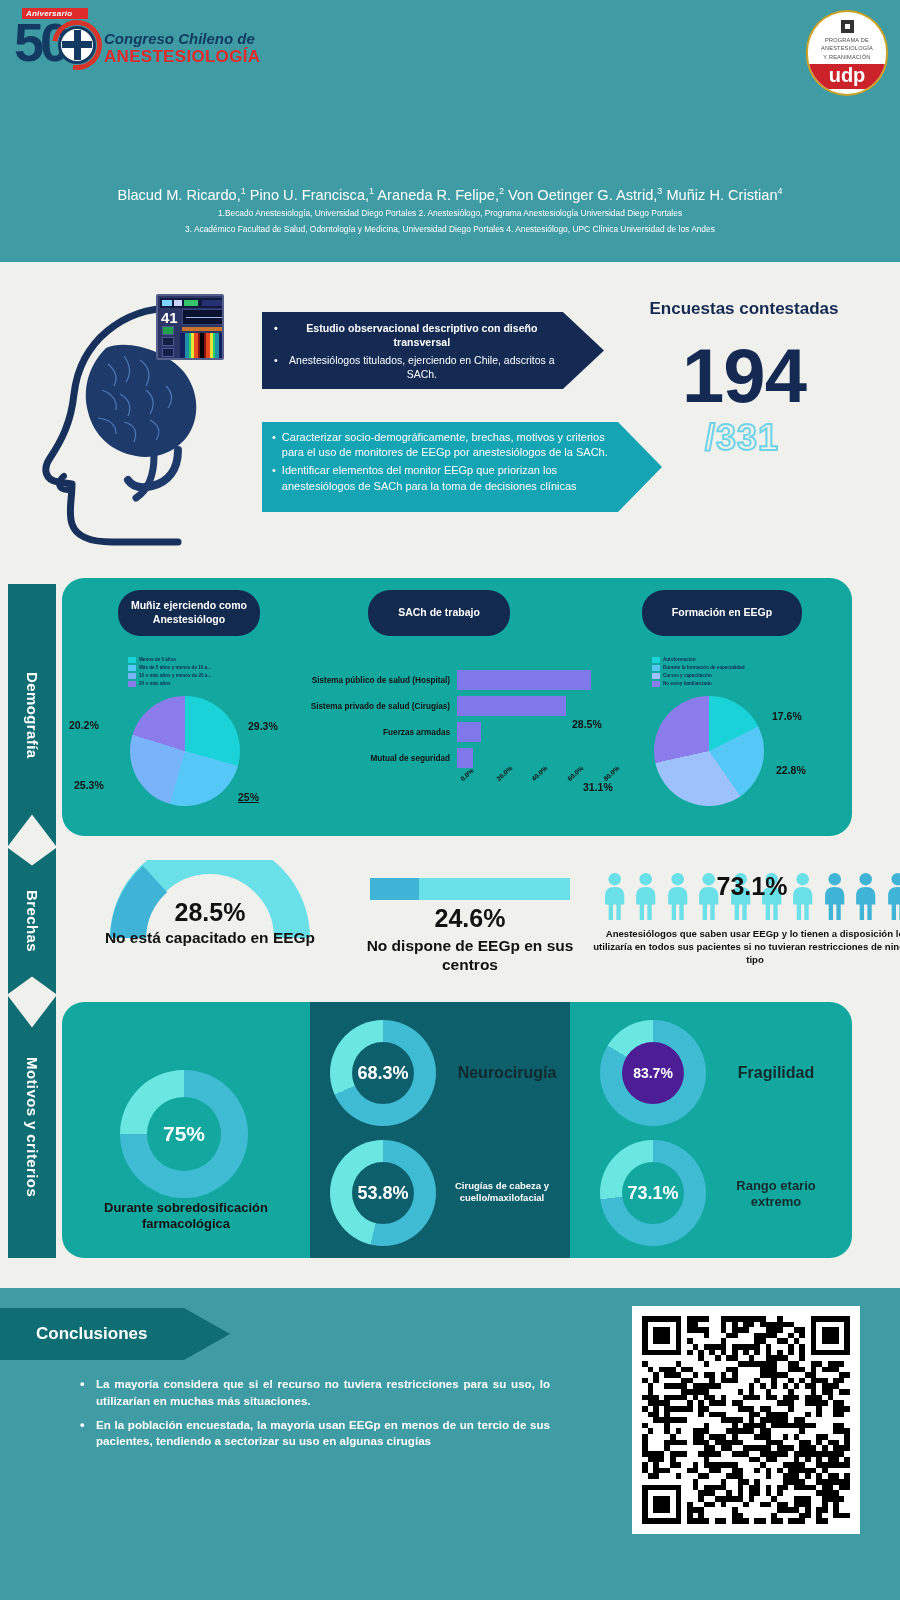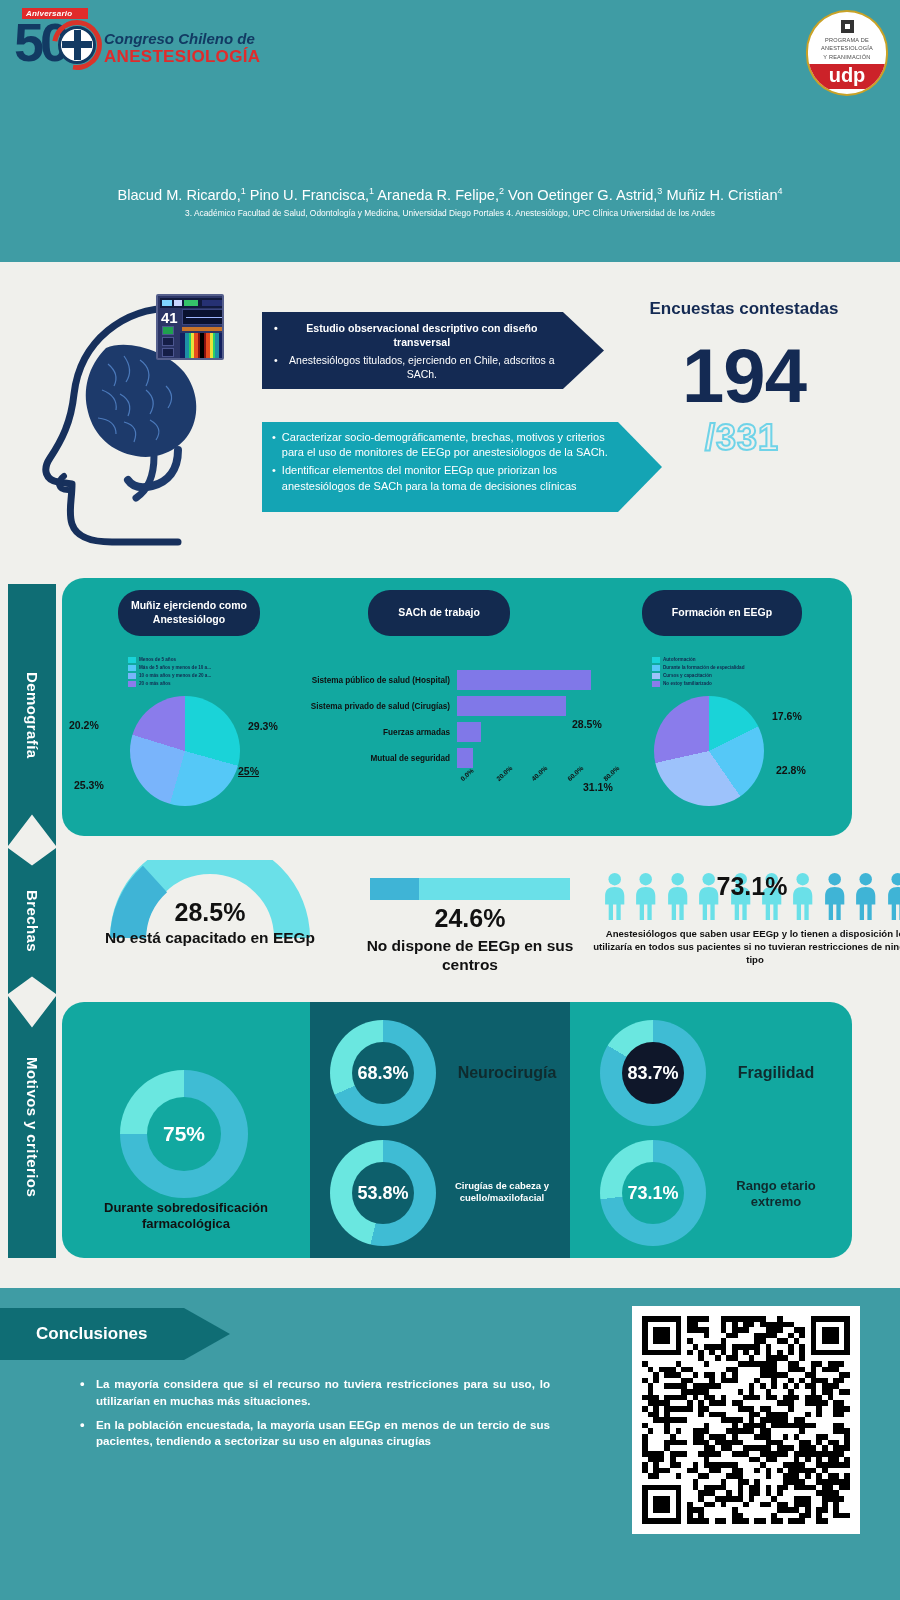--- a/index.html
+++ b/index.html
@@ -257,20 +257,21 @@
       <div class="udp-lines">
         <div>PROGRAMA DE</div>
         <div>ANESTESIOLOGÍA</div>
         <div>Y REANIMACIÓN</div>
       </div>
       <div class="udp-red">udp</div>
     </div>
 
     <div class="authors">Blacud M. Ricardo,<sup>1</sup> Pino U. Francisca,<sup>1</sup> Araneda R. Felipe,<sup>2</sup> Von Oetinger G. Astrid,<sup>3</sup> Muñiz H. Cristian<sup>4</sup></div>
     <div class="affil">
+      <div>1.Becado Anestesiología, Universidad Diego Portales  2. Anestesiólogo, Programa Anestesiología Universidad Diego Portales</div>
       <div>3. Académico Facultad de Salud, Odontología y Medicina, Universidad Diego Portales 4. Anestesiólogo, UPC Clínica Universidad de los Andes</div>
     </div>
   </div>
 
   <div class="methods">
 
     <svg class="head-svg" width="230" height="265" viewBox="0 0 230 265">
       <path d="M150,18 C95,16 52,52 46,104 C43,132 34,150 22,168 C14,180 18,190 30,192 L44,194
                C44,210 40,222 44,234 C48,246 62,252 84,252 L150,252" fill="none" stroke="#17305c" stroke-width="7" stroke-linecap="round" stroke-linejoin="round"></path>
       <path d="M36,186 C28,192 30,200 40,200" fill="none" stroke="#17305c" stroke-width="6" stroke-linecap="round"></path>
@@ -359,21 +360,21 @@
           <span class="sw" style="background:#79b4fb"></span>
           <span>10 o más años y menos de 20 a...</span>
         </div>
         <div class="row">
           <span class="sw" style="background:#8a7ceb"></span>
           <span>20 o más años</span>
         </div>
       </div>
     <div class="pie" id="pie1" style="left: 68px; top: 118px; width: 110px; height: 110px; background: conic-gradient(rgb(26, 211, 216) 0deg, rgb(26, 211, 216) 105.691deg, rgb(85, 200, 247) 105.691deg, rgb(85, 200, 247) 195.872deg, rgb(121, 180, 251) 195.872deg, rgb(121, 180, 251) 287.134deg, rgb(138, 124, 235) 287.134deg, rgb(138, 124, 235) 360deg);"></div>
     <div class="pielab" id="p1l0" style="left:186px; top:142px;">29.3%</div>
-    <div class="pielab" id="p1l1" style="left:176px; top:187px;text-decoration:underline;">25%</div>
+    <div class="pielab" id="p1l1" style="left:176px; top:213px;text-decoration:underline;">25%</div>
     <div class="pielab" id="p1l2" style="left:12px; top:201px;">25.3%</div>
     <div class="pielab" id="p1l3" style="left:7px; top:141px;">20.2%</div>
 
     <div class="barchart">
       <div id="bars">
           <div class="barrow" style="left: 180px; top: 0px;">
             <div class="barlabel">Sistema público de salud (Hospital)</div>
             <div class="bar" style="width: 134.333px; background: rgb(128, 120, 232);"></div>
           </div>
           <div class="barrow" style="left: 180px; top: 26px;">
@@ -495,21 +496,21 @@
 
     <div class="donut" id="d1" style="left: 268px; top: 18px; width: 106px; height: 106px; background: conic-gradient(rgb(63, 188, 212) 0deg, rgb(63, 188, 212) 245.88deg, rgb(106, 231, 224) 245.88deg, rgb(106, 231, 224) 360deg);"></div>
     <div class="donut-hole" style="left:290px; top:40px; width:62px; height:62px; background:#0d5f6b; font-size:18px;">68.3%</div>
     <div class="motlab" style="left:380px; top:61px; width:130px; font-size:16px; color:#0f2b2e;">Neurocirugía</div>
 
     <div class="donut" id="d2" style="left: 268px; top: 138px; width: 106px; height: 106px; background: conic-gradient(rgb(63, 188, 212) 0deg, rgb(63, 188, 212) 193.68deg, rgb(106, 231, 224) 193.68deg, rgb(106, 231, 224) 360deg);"></div>
     <div class="donut-hole" style="left:290px; top:160px; width:62px; height:62px; background:#0d5f6b; font-size:18px;">53.8%</div>
     <div class="motlab" style="left:378px; top:178px; width:124px; font-size:9.5px; color:#ffffff;">Cirugías de cabeza y cuello/maxilofacial</div>
 
     <div class="donut" id="d3" style="left: 538px; top: 18px; width: 106px; height: 106px; background: conic-gradient(rgb(63, 188, 212) 0deg, rgb(63, 188, 212) 301.32deg, rgb(106, 231, 224) 301.32deg, rgb(106, 231, 224) 360deg);"></div>
-    <div class="donut-hole" style="left:560px; top:40px; width:62px; height:62px; background:#0f172a; font-size:18px;">83.7%</div>
+    <div class="donut-hole" style="left:560px; top:40px; width:62px; height:62px; background:#4c1d95; font-size:14px;">83.7%</div>
     <div class="motlab" style="left:650px; top:61px; width:128px; font-size:16px; color:#0f2b2e;">Fragilidad</div>
 
     <div class="donut" id="d4" style="left: 538px; top: 138px; width: 106px; height: 106px; background: conic-gradient(rgb(63, 188, 212) 0deg, rgb(63, 188, 212) 263.16deg, rgb(106, 231, 224) 263.16deg, rgb(106, 231, 224) 360deg);"></div>
     <div class="donut-hole" style="left:560px; top:160px; width:62px; height:62px; background:#12a8a0; font-size:18px;">73.1%</div>
     <div class="motlab" style="left:650px; top:176px; width:128px; font-size:13px; color:#0f2b2e;">Rango etario extremo</div>
   </div>
 
   <div class="concl">
     <div class="concl-tab">Conclusiones</div>
     <ul class="concl-list" id="concl-list">

